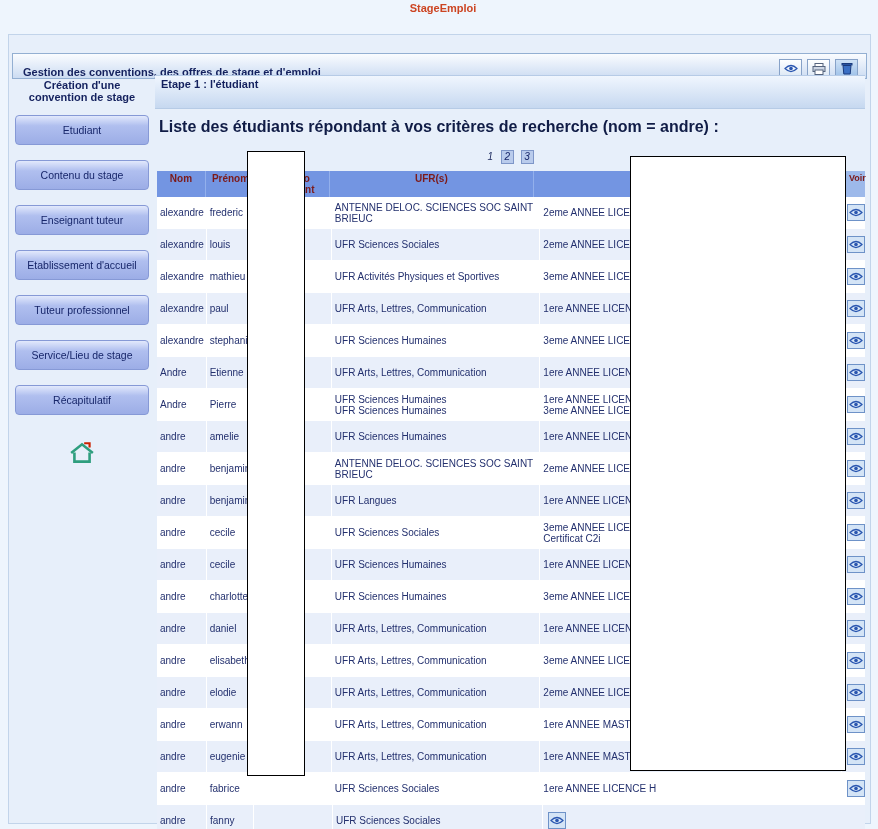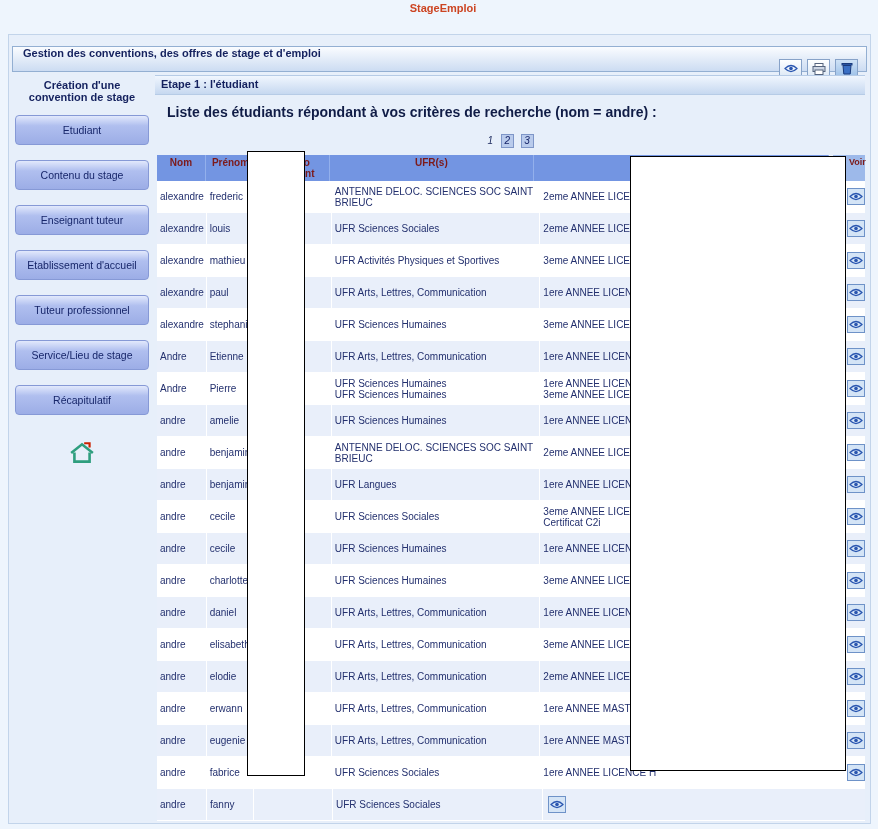--- a/index.html
+++ b/index.html
@@ -1,32 +1,32 @@
 <!DOCTYPE html>
 <html><head>
 <meta charset="utf-8">
 <style>
   html,body{margin:0;padding:0;}
   body{font-family:"Liberation Sans",sans-serif;}
   .page{position:relative;width:878px;height:829px;background:#eef5fd;overflow:hidden;}
   .swirls div{position:absolute;border:2px solid rgba(255,255,255,.55);border-radius:50%;pointer-events:none;}
   .app-title{position:absolute;top:2px;left:8px;right:0;text-align:center;color:#cc4422;font-weight:bold;font-size:11px;}
   .panel{position:absolute;left:8px;top:34px;width:861px;height:788px;background:#e7effa;border:1px solid #c2d4ea;}
-  .panel-header{position:absolute;left:3px;top:11px;right:3px;height:24px;background:linear-gradient(#fafcff,#ccdcf2);border:1px solid #93afd2;display:flex;align-items:flex-start;flex-direction:column;}
+  .panel-header{position:absolute;left:3px;top:18px;right:3px;height:24px;background:linear-gradient(#fafcff,#ccdcf2);border:1px solid #93afd2;display:flex;align-items:flex-end;}
   .panel-header-text{font-size:11px;font-weight:bold;color:#14215e;padding-left:10px;}
   .header-icons{margin-left:auto;display:flex;gap:5px;padding-right:8px;}
   .icon-btn{width:23px;height:19px;border:1px solid #87a2c8;background:linear-gradient(#feffff,#dbe7f5);display:flex;align-items:center;justify-content:center;padding:0;cursor:pointer;}
   .icon-btn.delete{background:linear-gradient(#cfe2f6,#9cc0e8);}
   .sidebar{position:absolute;left:2px;top:40px;width:142px;}
   .sidebar-title{color:#14215e;font-weight:bold;font-size:11px;text-align:center;margin:4px 4px 12px;}
   .side-btn{display:block;width:134px;height:30px;margin:0 auto 15px;border-radius:4px;border:1px solid #8699d6;background:linear-gradient(#e2e9fc 0%,#b0bfef 35%,#9cadе6 100%);background:linear-gradient(#e2e9fc 0%,#b0bfef 35%,#9cade6 100%);color:#17266a;font-size:10.5px;text-align:center;cursor:pointer;font-family:"Liberation Sans",sans-serif;}
   .home-btn{display:block;margin:26px auto 0;background:none;border:none;cursor:pointer;width:30px;height:26px;padding:0;}
   .main{position:absolute;left:146px;top:40px;right:5px;}
-  .step-bar{height:16px;background:linear-gradient(#f0f6fe,#c6d8f0);border-top:1px solid #b6cbe6;border-bottom:1px solid #b6cbe6;font-weight:bold;color:#14215e;font-size:11px;padding:2px 0 0 6px;}
-  .caption{font-size:14px;font-weight:bold;color:#101c46;margin:9px 0 0 12px;}
+  .step-bar{height:16px;background:linear-gradient(#f0f6fe,#c6d8f0);border-top:1px solid #b6cbe6;border-bottom:1px solid #b6cbe6;font-weight:bold;color:#14215e;font-size:11px;padding:2px 0 14px 6px;}
+  .caption{font-size:16px;font-weight:bold;color:#101c46;margin:9px 0 0 4px;}
   .pagination{text-align:center;margin-top:14px;font-size:10px;color:#1d2a5e;font-style:italic;}
   .page-current{display:inline-block;margin:0 3px;color:#1d2a5e;}
   .page-link{display:inline-block;min-width:11px;height:12px;line-height:12px;background:#b9cbec;border:1px solid #7e96c8;margin:0 2px;color:#17266a;text-decoration:none;font-size:10px;text-align:center;cursor:pointer;}
   .table{margin:7px 0 0 2px;}
   .thead{display:flex;}
   .hcell{background:#7395e2;color:#7c1a1a;font-weight:bold;font-size:10px;text-align:center;padding:2px 6px;border-right:1px solid #93b0ec;box-sizing:border-box;}
   .hcell-voir{width:20px;margin-left:4px;background:#9db9ea;color:#7c1a1a;font-weight:bold;font-size:9px;text-align:center;padding:2px 16px;box-sizing:border-box;}
   .c-nom{width:50px;}
   .c-prenom{width:47px;}
   .c-numero{width:79px;}

